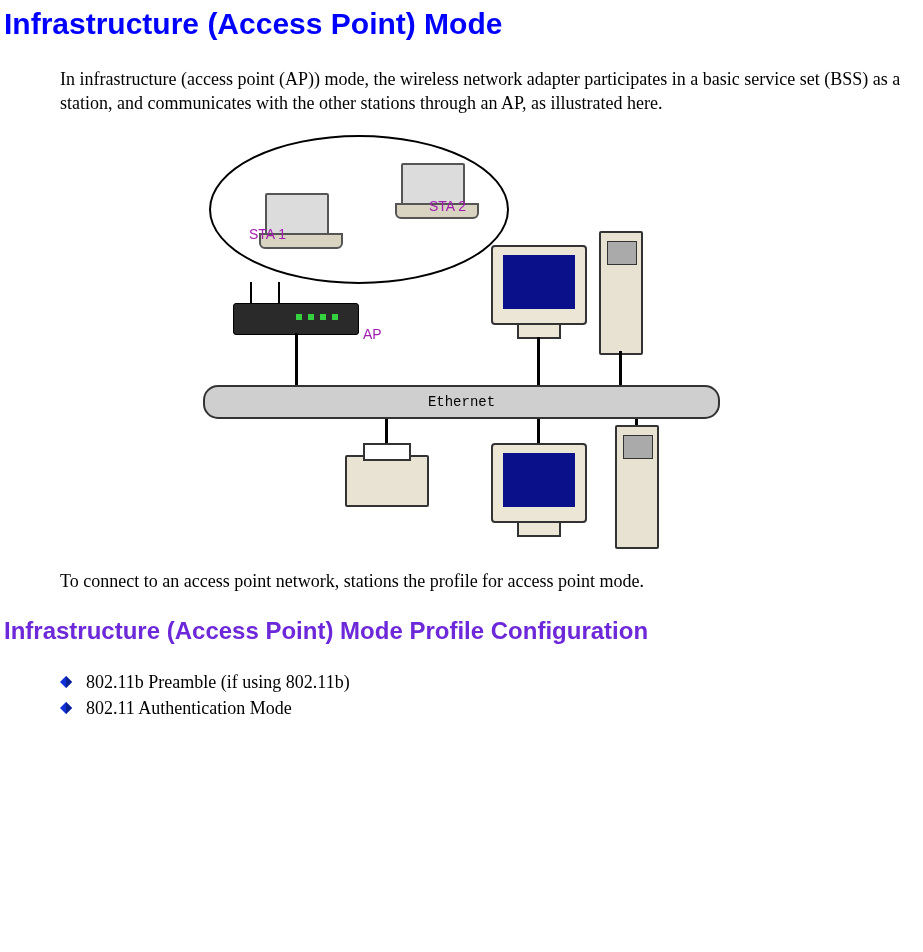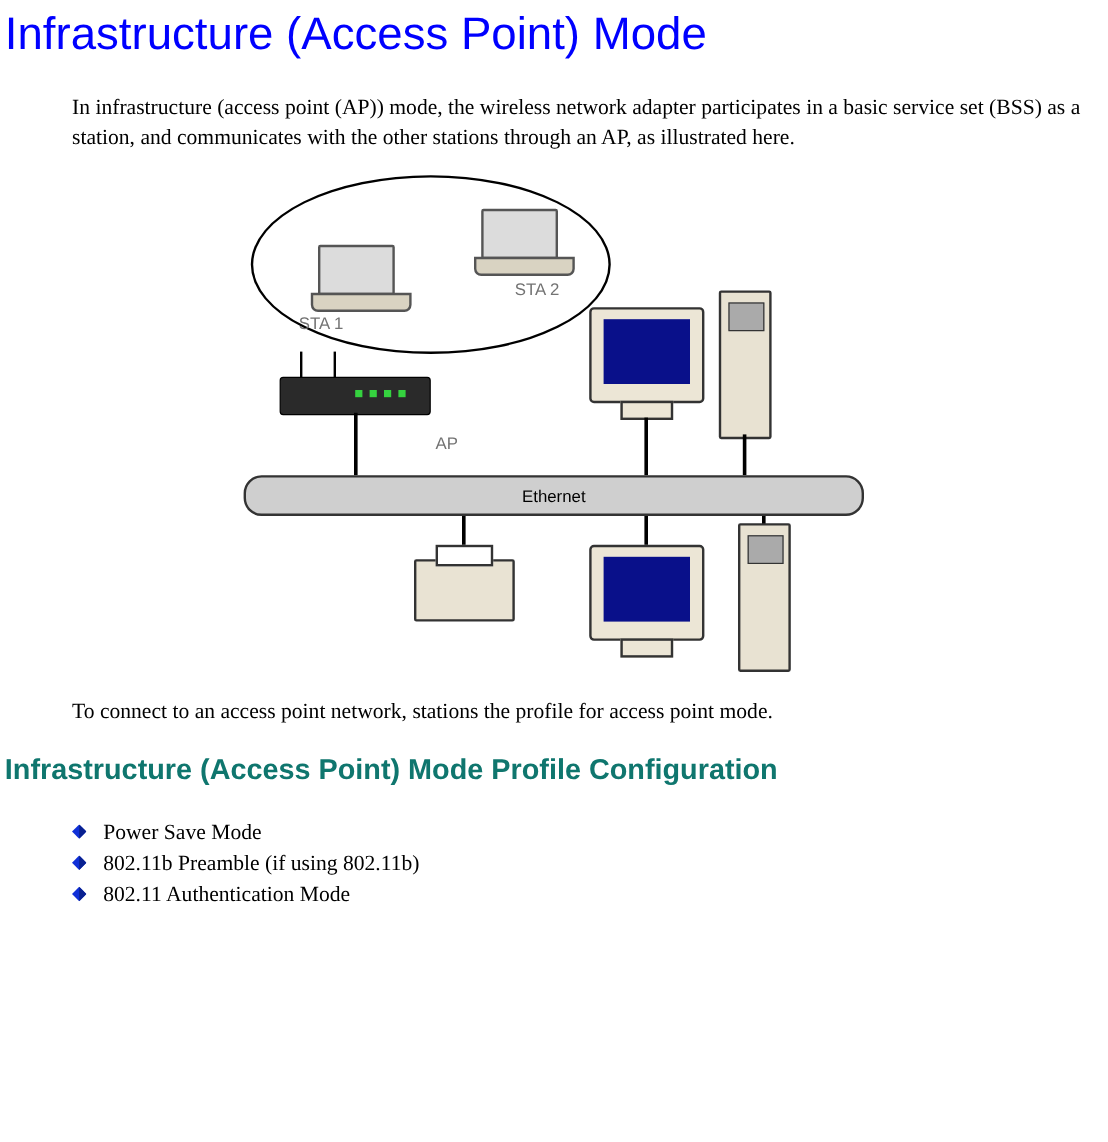--- a/index.html
+++ b/index.html
@@ -7,44 +7,43 @@
       width: 923px;
       background: #fff;
       color: #000;
       font-family: "Palatino Linotype", "Book Antiqua", Palatino, Georgia, serif;
       font-size: 18px;
       line-height: 1.35;
     }
     .page { padding: 0 0 40px 0; }
     .h1 {
       font-family: Arial, Helvetica, sans-serif;
-      font-weight: 400;
-      font-size: 38px;
+      font-weight: 700;
+      font-size: 30px;
       margin: 4px 0 22px 4px;
     }
     .h2 {
       font-family: Arial, Helvetica, sans-serif;
       font-weight: 700;
       font-size: 24px;
       margin: 22px 0 22px 4px;
     }
     .body-block { margin: 0 18px 0 60px; }
     .para { margin: 12px 0 20px 0; }
     .list { margin: 0 0 20px 0; }
     .li-row { display:flex; align-items:center; margin: 2px 0; }
     .bullet { width:12px; height:12px; flex:0 0 12px; margin-right: 14px; display:flex; align-items:center; justify-content:center; }
     .bullet svg { display:block; }
     .diagram-wrap { display:flex; justify-content:center; margin: 18px 0 34px 0; }
     .diagram { position:relative; width: 525px; height: 400px; }
     .diagram-label {
       position:absolute;
       font-family: Arial, Helvetica, sans-serif;
       font-size: 14px;
-      color:#737373;
-      margin-top:24px;
+      color:#a21caf;
     }
     
     .ellipse {
       position:absolute;
       border: 2px solid #000;
       border-radius: 50%;
       background: transparent;
     }
     
     .ap-box {
@@ -129,21 +128,21 @@
       left:4px; right:4px;
       height:30px;
       background:#cfcfcf;
       border:2px solid #333;
       border-radius:15px;
     }
     .pipe-label{
       position:absolute;
       left:50%; transform:translateX(-50%);
       top:6px;
-      font-family: Liberation Sans, sans-serif;
+      font-family: Liberation Mono, monospace;
       font-size: 14px;
     }
     .vline{
       position:absolute; width:3px; background:#000;
     }
   </style>
 </head>
 <body>
 
 <div class="page">
@@ -202,41 +201,32 @@
       <div class="monitor" style="left:292px; top:308px;"></div>
       <div class="monitor-stand" style="left:318px; top:386px;"></div>
       <div class="tower" style="left:416px; top:290px;"></div>
     </div>
   </div>
 
   <div class="body-block">
     <div class="para">To connect to an access point network, stations the profile for access point mode.</div>
   </div>
 
-  <div class="h2" style="color:#0f766e">Infrastructure (Access Point) Mode Profile Configuration</div>
+  <div class="h2" style="color:#6d28d9">Infrastructure (Access Point) Mode Profile Configuration</div>
 
   <div class="body-block">
 
     <div class="list">
       <div class="li-row">
         <span class="bullet">
           <svg width="12" height="12" viewBox="0 0 12 12">
             <polygon points="6,0 12,6 6,12 0,6" fill="#1030D8"></polygon>
             <polygon points="6,0 12,6 6,12" fill="#082090"></polygon>
           </svg>
         </span>
-        <span>Power Save Mode</span>
-      </div>
-      <div class="li-row">
-        <span class="bullet">
-          <svg width="12" height="12" viewBox="0 0 12 12">
-            <polygon points="6,0 12,6 6,12 0,6" fill="#1030D8"></polygon>
-            <polygon points="6,0 12,6 6,12" fill="#082090"></polygon>
-          </svg>
-        </span>
         <span>802.11b Preamble (if using 802.11b)</span>
       </div>
       <div class="li-row">
         <span class="bullet">
           <svg width="12" height="12" viewBox="0 0 12 12">
             <polygon points="6,0 12,6 6,12 0,6" fill="#1030D8"></polygon>
             <polygon points="6,0 12,6 6,12" fill="#082090"></polygon>
           </svg>
         </span>
         <span>802.11 Authentication Mode</span>

